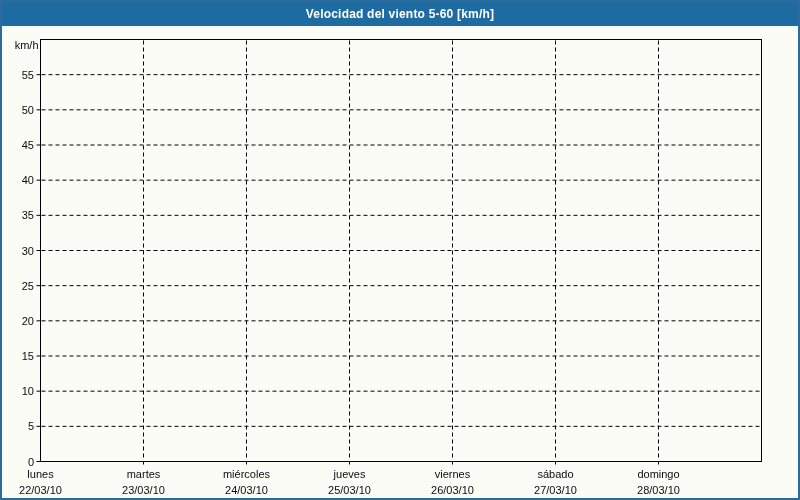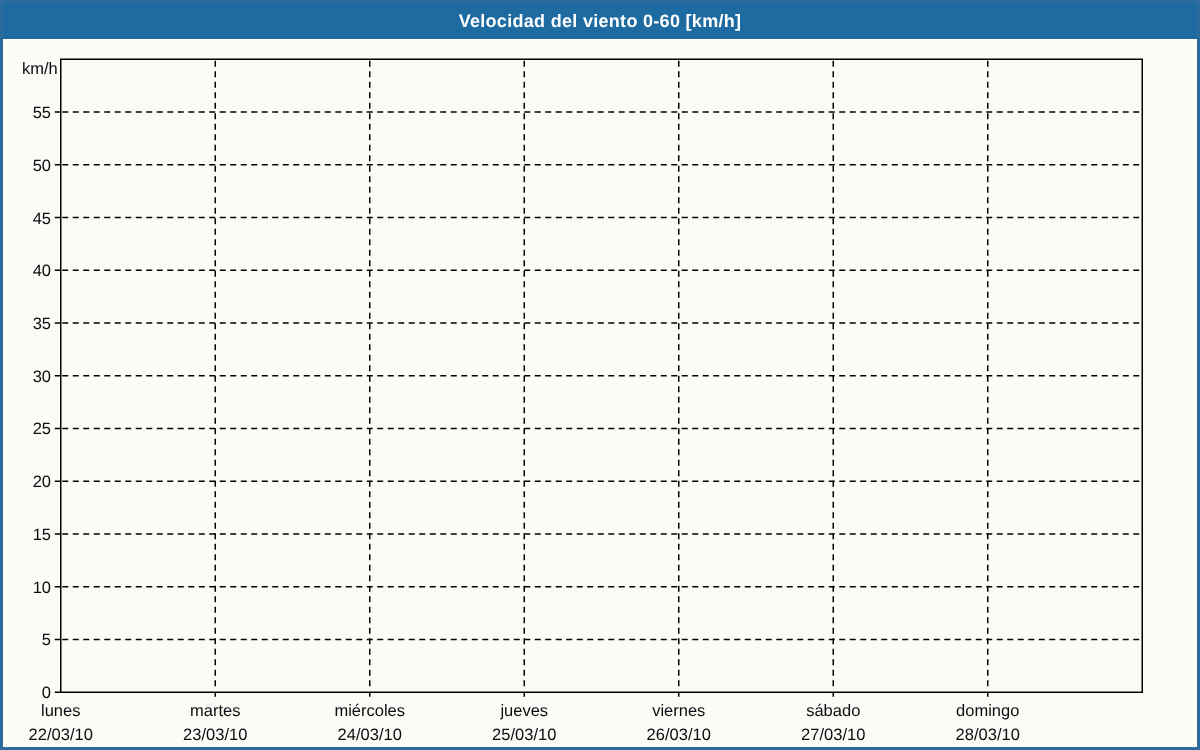--- a/index.html
+++ b/index.html
@@ -20,21 +20,21 @@
     display:flex;align-items:center;justify-content:center;
     letter-spacing:0.2px;
   }
   svg.chart{position:absolute;left:0;top:0;}
   svg.chart text{font-family:"Liberation Sans", sans-serif;}
 </style>
 </head>
 <body>
 
 <div class="window" style="--frame-border: #2b6b9e; --header-bg: #1e6ba2; --header-fg: #ffffff; --bg: #fcfcf7;">
-  <div class="titlebar">Velocidad del viento 0-60 [km/h]</div>
+  <div class="titlebar">Velocidad del viento 5-60 [km/h]</div>
   <svg class="chart" width="796" height="496" viewBox="0 0 796 496">
       <rect x="38.5" y="37.5" width="721" height="422" fill="none" stroke="#000000" stroke-width="1"></rect>
       <line x1="34.5" y1="459.5" x2="38.5" y2="459.5" stroke="#000000" stroke-width="1"></line>
       <text x="32" y="463.5" text-anchor="end" font-size="11" fill="#0b0b12" font-weight="normal">0</text>
       <line x1="39.5" y1="424.3333333333333" x2="758.5" y2="424.3333333333333" stroke="#000000" stroke-width="1" stroke-dasharray="4 3"></line>
       <line x1="34.5" y1="424.3333333333333" x2="38.5" y2="424.3333333333333" stroke="#000000" stroke-width="1"></line>
       <text x="32" y="428.3333333333333" text-anchor="end" font-size="11" fill="#0b0b12" font-weight="normal">5</text>
       <line x1="39.5" y1="389.1666666666667" x2="758.5" y2="389.1666666666667" stroke="#000000" stroke-width="1" stroke-dasharray="4 3"></line>
       <line x1="34.5" y1="389.1666666666667" x2="38.5" y2="389.1666666666667" stroke="#000000" stroke-width="1"></line>
       <text x="32" y="393.1666666666667" text-anchor="end" font-size="11" fill="#0b0b12" font-weight="normal">10</text>

